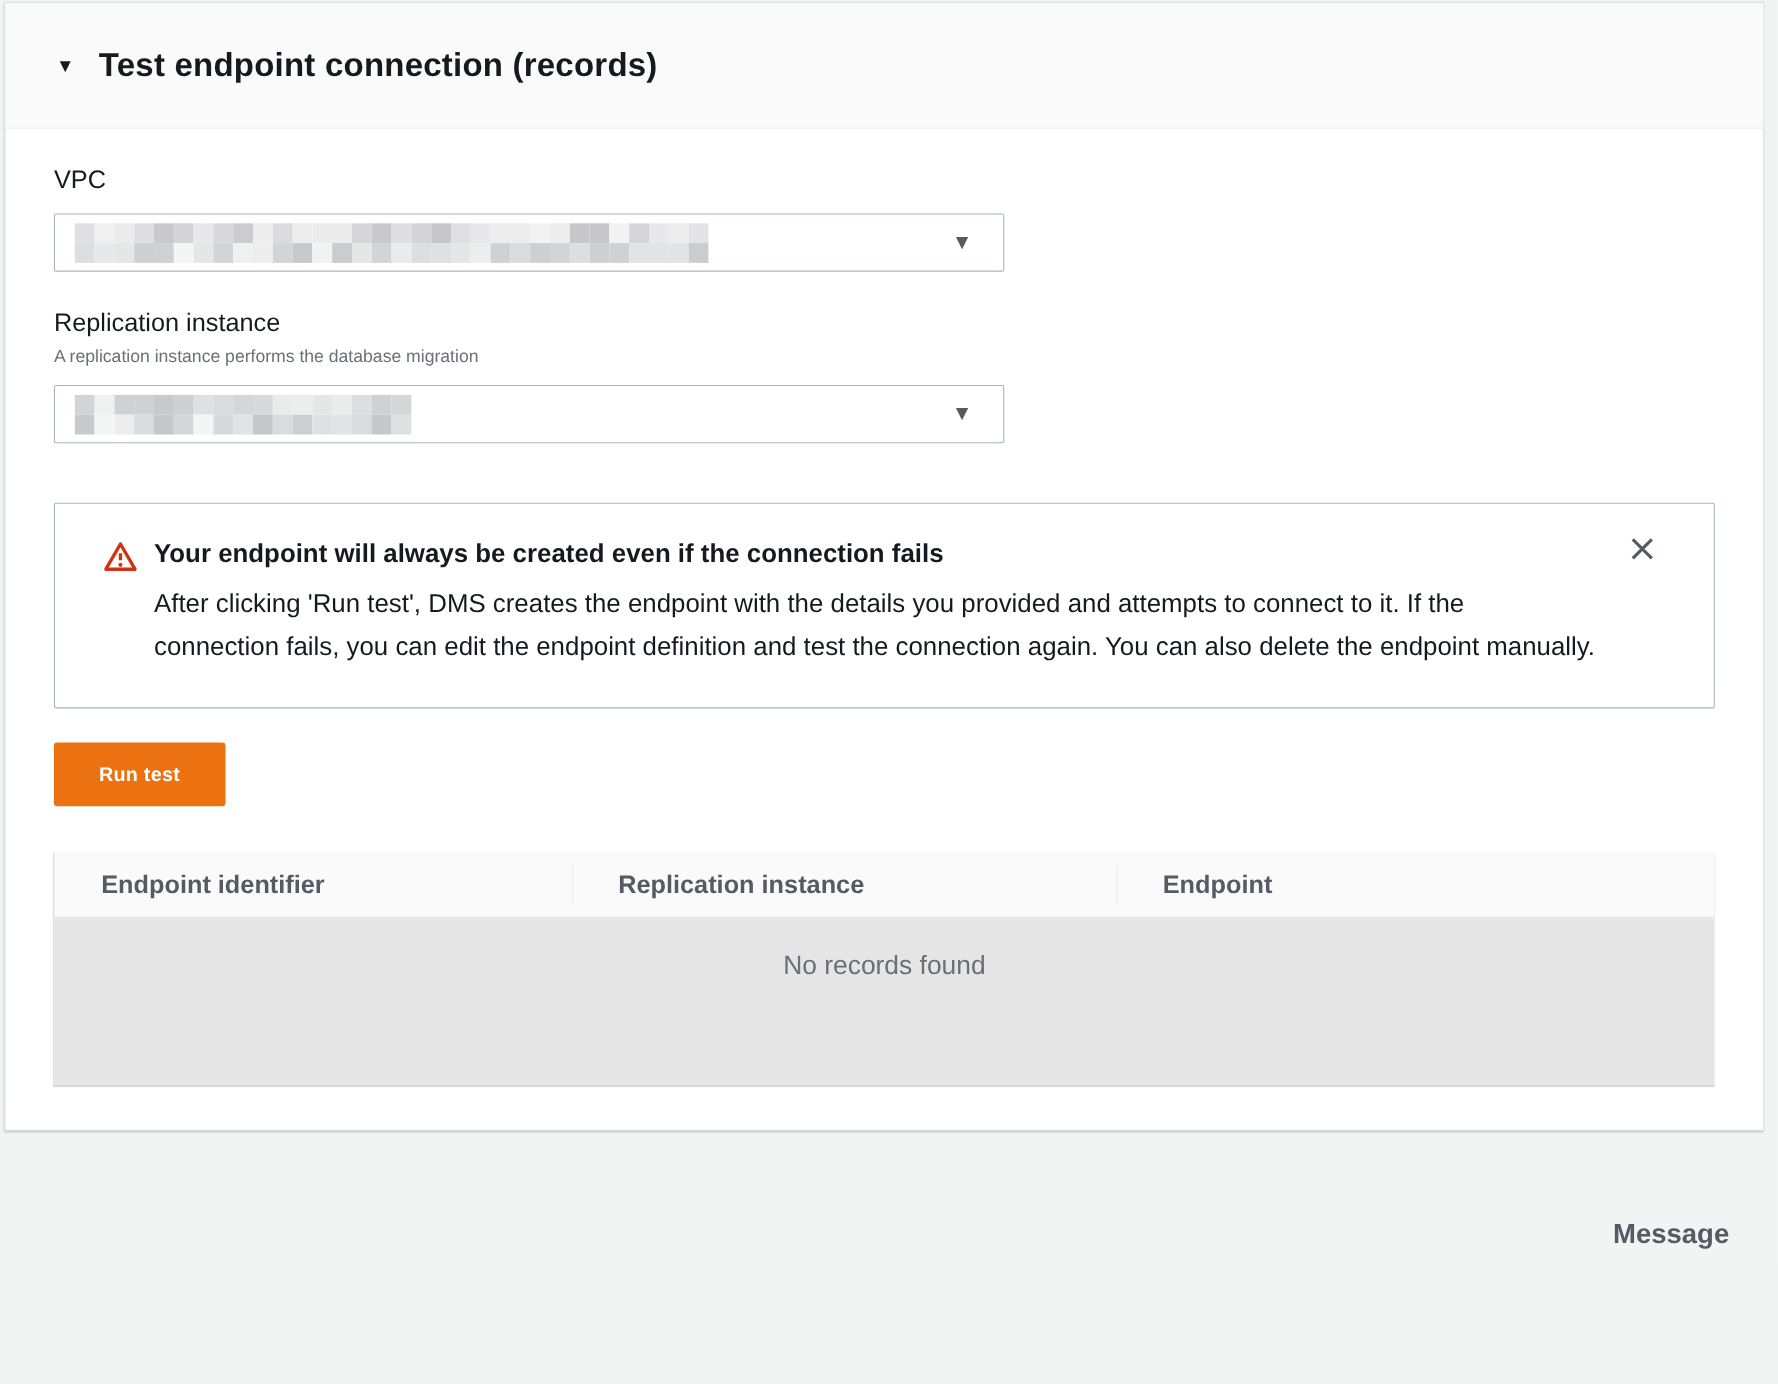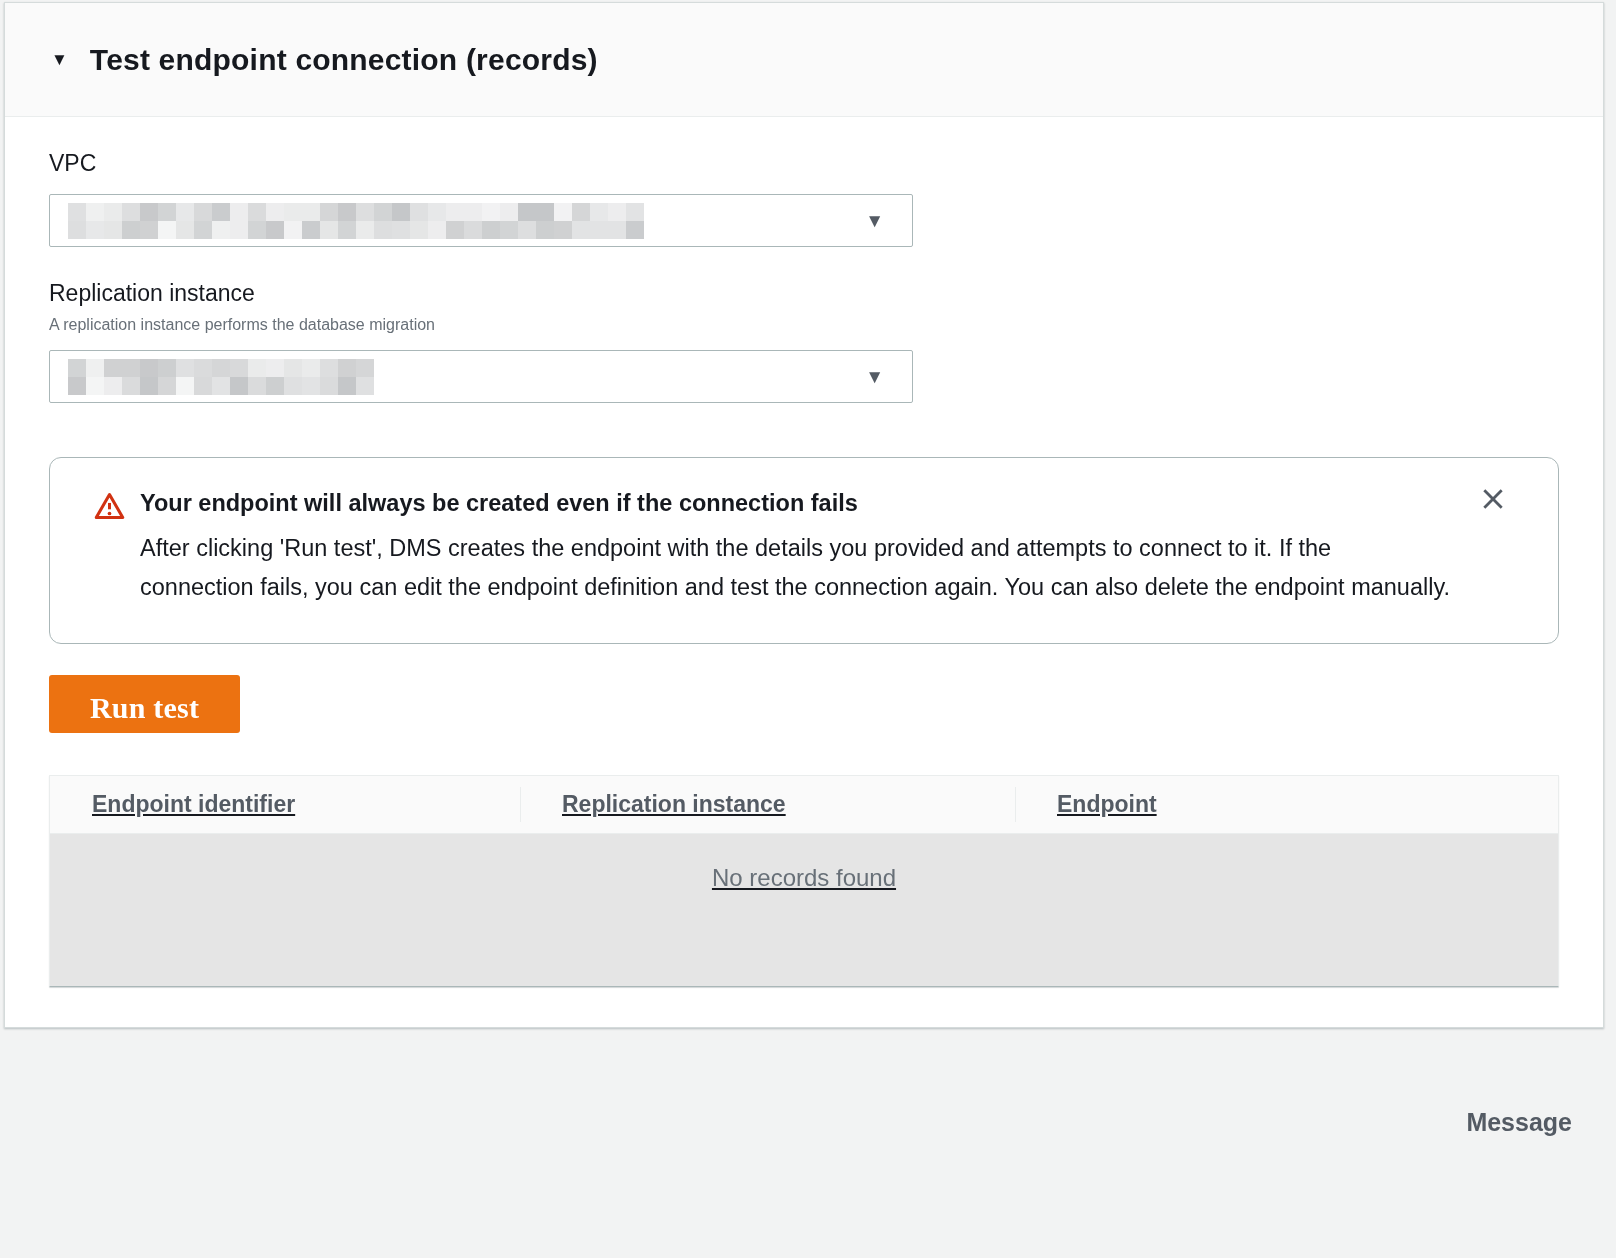--- a/index.html
+++ b/index.html
@@ -79,21 +79,21 @@
     grid-template-rows: 18px 18px;
   }
   .redacted .px { width: 18px; height: 18px; }
   .redacted.w-vpc { --cols: 32; }
   .redacted.w-ri  { --cols: 17; }
 
   
   .alert {
     margin-top: 54px;
     border: 1px solid #aab7b8;
-    border-radius: 12px;
+    border-radius: 2px;
     background: #fff;
     padding: 32px 44px 36px 44px;
     position: relative;
   }
   .alert-title-row {
     display: flex;
     align-items: flex-start;
   }
   .alert-icon { width: 31px; height: 28px; margin-top: 2px; flex: 0 0 auto; }
   .alert-title {
@@ -115,40 +115,39 @@
     width: 26px; height: 26px;
     cursor: pointer;
     background: none; border: none; padding: 0;
   }
 
   
   .btn-primary {
     display: inline-block;
     background: #ec7211;
     color: #ffffff;
-    font-family: Liberation Serif, serif;
-    font-size: 30px;
+    font-family: Liberation Sans, sans-serif;
+    font-size: 18px;
     font-weight: bold;
     border: none;
     border-radius: 3px;
     height: 58px;
     padding: 16px 41px;
     cursor: pointer;
     letter-spacing: .2px;
   }
   .run-test { margin-top: 31px; }
 
   
   .table-box {
     margin-top: 42px;
     border: 1px solid #eaeded;
     border-bottom-color: #aab7b8;
     box-shadow: 0 1px 1px rgba(0,28,36,.18);
     border-radius: 1px;
-    text-decoration: underline;
   }
   .table-header {
     display: flex;
     height: 58px;
     background: #fafafa;
     border-bottom: 1px solid #eaeded;
     align-items: center;
   }
   .th {
     font-size: 23px;

